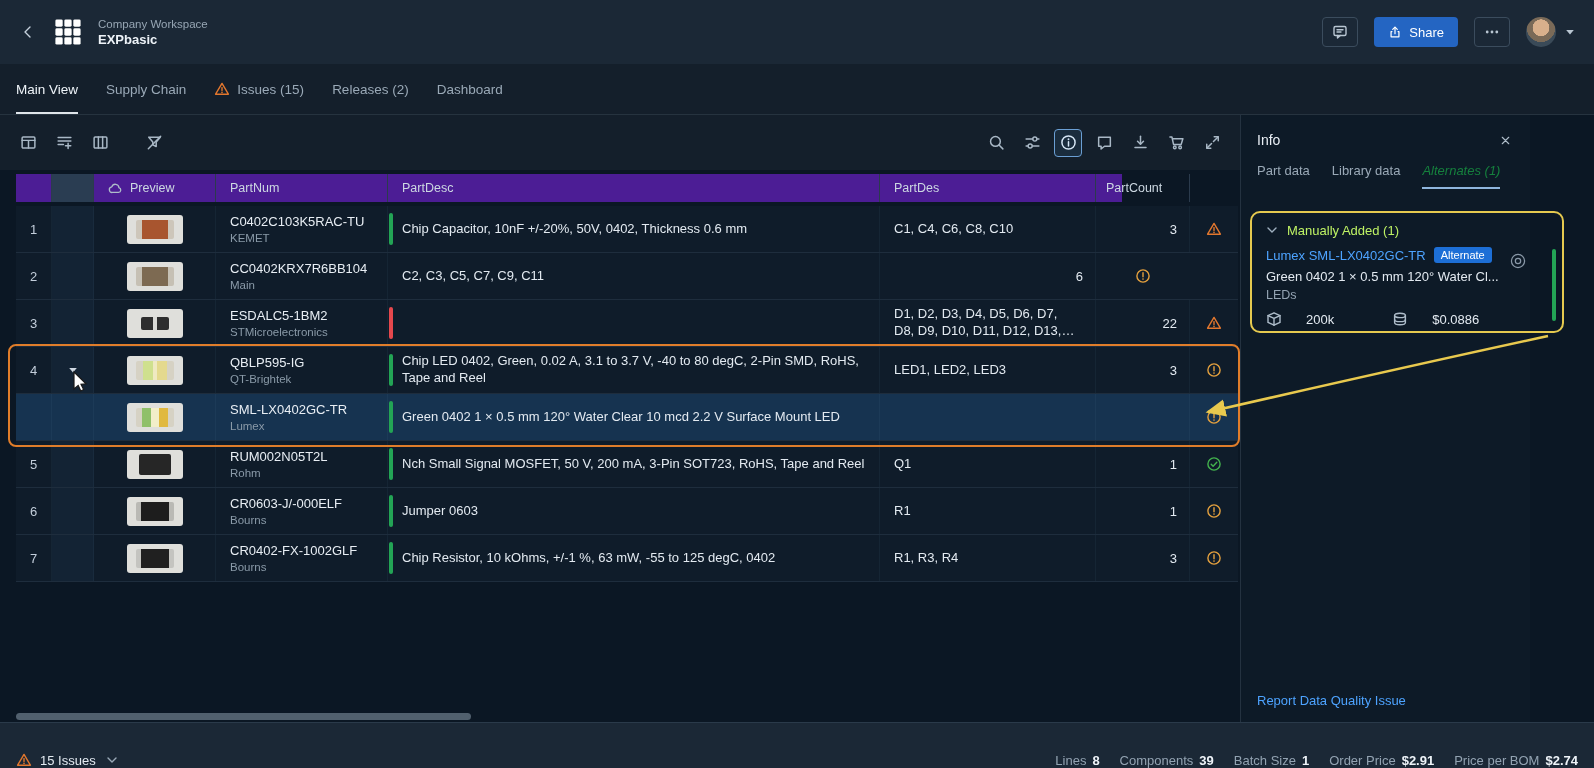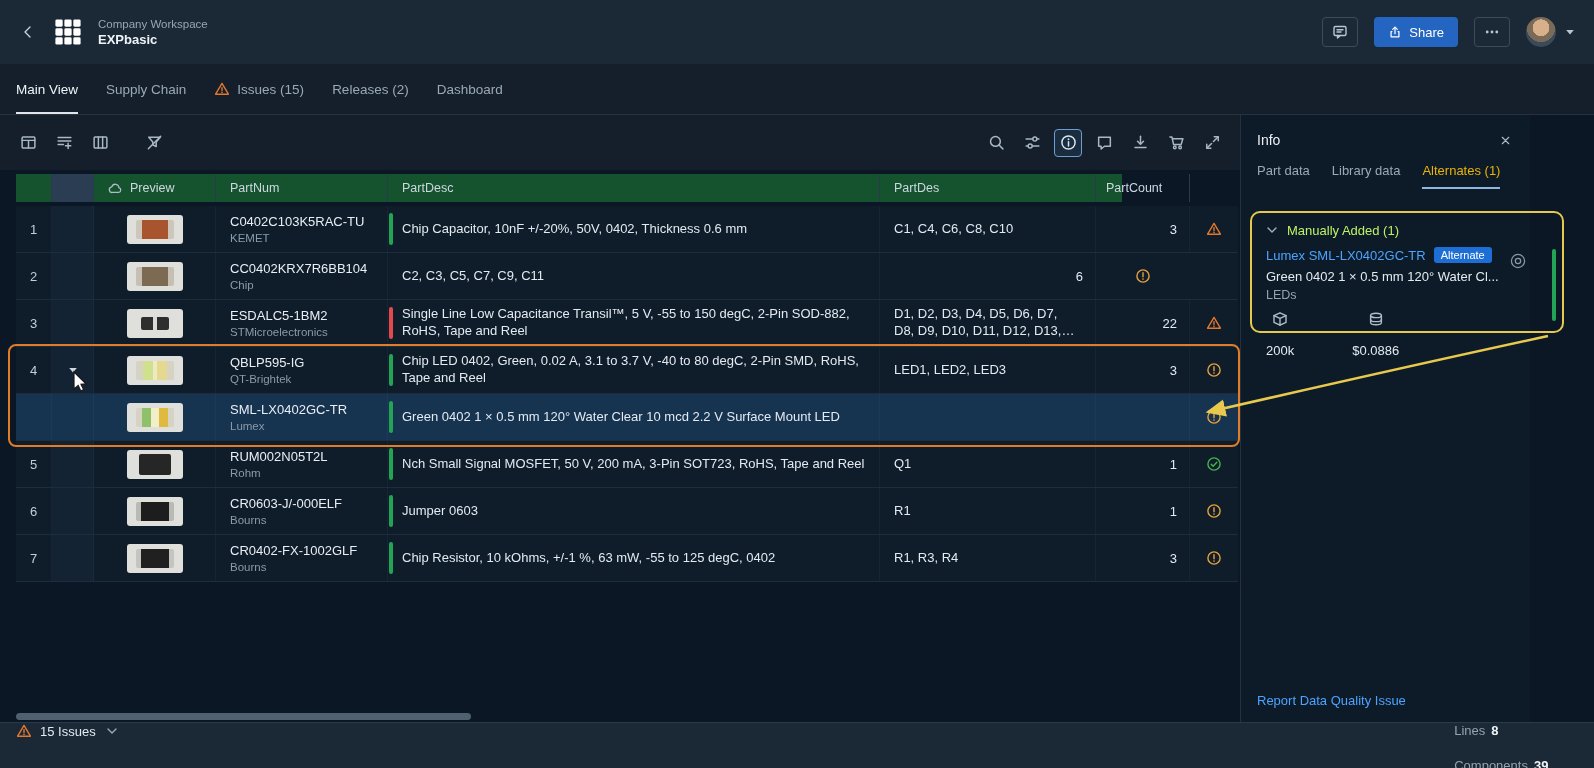--- a/index.html
+++ b/index.html
@@ -46,21 +46,21 @@
   .tb-right { margin-left:auto; display:flex; gap:8px; align-items:center; }
   .tbtn { width:28px; height:28px; border-radius:4px; display:flex; align-items:center;
           justify-content:center; color:#a9b8c6; }
   .tbtn span[data-icon] { width:17px; height:17px; }
   .tbtn.active { border:1px solid #6b9fd4; background:rgba(77,136,200,0.12); color:#d6e6f5; }
   .tbtn.gap { margin-left:18px; }
 
   
   .table-region { position:absolute; left:0; top:170px; width:1240px; height:552px; background:#0b1724; }
   .thead, .trow { display:grid; grid-template-columns:36px 42px 122px 172px 492px 216px 94px 48px; }
-  .thead { position:absolute; left:16px; top:4px; width:1106px; height:28px; background:#14532d;
+  .thead { position:absolute; left:16px; top:4px; width:1106px; height:28px; background:#4c1d95;
            font-size:12.5px; color:#cdd8e2; }
   .hc { display:flex; align-items:center; padding-left:14px; border-right:1px solid #2b3b4d; overflow:hidden; }
   .hc:last-child { border-right:none; }
   .hc-rownum, .hc-select { padding-left:0; }
   .hc-select { background:#2a3d52; }
   .hc-preview span[data-icon] { width:15px; height:15px; margin-right:7px; color:#aebdca; }
   .hc-partcount { padding-left:10px; }
   .tbody { position:absolute; left:16px; top:36px; width:1222px; }
   .trow { height:47px; background:#0f1c2a; border-bottom:1px solid #1e2d3d; }
   .trow.selected { background:#163350; }
@@ -101,45 +101,45 @@
 
   
   .info-panel { position:absolute; left:1240px; top:115px; width:290px; height:607px;
                 background:#0d1a27; border-left:1px solid #243240; }
   .ip-head { display:flex; align-items:center; justify-content:space-between; padding:16px 16px 10px; }
   .ip-title { font-size:14px; color:#e8eef4; }
   .ip-close { width:18px; height:18px; color:#aebdca; display:flex; align-items:center; justify-content:center; }
   .ip-close span[data-icon] { width:13px; height:13px; }
   .ip-tabs { display:flex; gap:22px; padding:4px 16px 0; }
   .ip-tab { font-size:13px; color:#9aa9b7; padding-bottom:9px; border-bottom:2px solid transparent; }
-  .ip-tab.active { color:#eab308; border-bottom-color:#8fb6de; }
+  .ip-tab.active { color:#15803d; border-bottom-color:#8fb6de;font-style:italic; }
   .alt-annotation { position:absolute; left:9px; top:96px; width:314px; height:122px;
                     border:2px solid #e5c94f; border-radius:10px; padding:9px 12px; }
   .alt-section { display:flex; align-items:center; gap:7px; color:#bef264; font-size:13px; }
   .sec-chev { width:13px; height:13px; color:#9fb0bf; }
   .alt-card { position:relative; margin-top:9px; padding-left:2px; }
   .alt-line1 { display:flex; align-items:center; gap:8px; }
   .alt-link { color:#4da3ff; font-size:13px; }
   .alt-badge { background:#1d6fd6; color:#fff; font-size:11px; padding:2px 7px; border-radius:3px; }
   .alt-desc { margin-top:6px; color:#e3eaf1; white-space:nowrap; overflow:hidden; max-width:252px; }
   .alt-cat { margin-top:4px; color:#93a3b2; font-size:12.5px; }
   .alt-stats { margin-top:9px; display:flex; gap:58px; }
-  .stat { display:flex; align-items:center; gap:16px; color:#e3eaf1;flex-direction:column; }
+  .stat { display:flex; align-items:center; gap:24px; color:#e3eaf1; }
   .stat span[data-icon] { width:16px; height:16px; color:#aebdca; }
   .alt-radio { position:absolute; right:24px; top:6px; width:18px; height:18px; }
   .alt-lifebar { position:absolute; right:6px; top:36px; bottom:10px; width:4px; border-radius:2px; background:#23a455; }
   .report-link { position:absolute; left:16px; bottom:14px; color:#4da3ff; font-size:13px; }
 
   
   .statusbar { position:absolute; left:0; top:722px; width:1594px; height:46px; background:#1b2836;
-               border-top:1px solid #2a3a4a; display:flex; align-items:flex-start; padding:0 16px; }
+               border-top:1px solid #2a3a4a; display:flex; align-items:flex-end; padding:0 16px; }
   .sb-left { display:flex; align-items:center; gap:8px; font-size:13px; color:#e3eaf1; }
   .sb-warn { width:15px; height:15px; color:#e2772e; }
   .sb-caret { width:12px; height:12px; color:#9aa9b7; }
-  .sb-right { margin-left:auto; display:flex; gap:20px;flex-direction:column; }
+  .sb-right { margin-left:auto; display:flex; gap:20px; }
   .stat-pair { display:flex; gap:6px; font-size:13px; }
   .sl { color:#93a3b2; }
   .sv { color:#eef3f8; font-weight:bold; }
 
   
   .orange-annotation { position:absolute; left:8px; top:344px; width:1232px; height:103px;
                        border:2.5px solid #e07d2a; border-radius:8px; pointer-events:none; z-index:50; }
   .arrow-annotation { position:absolute; left:0; top:0; width:1594px; height:768px;
                       pointer-events:none; z-index:51; }
   .cursor-svg { position:absolute; left:68px; top:370px; width:22px; height:24px;
@@ -393,21 +393,21 @@
         </div>
       </div>
       <div class="trow">
         <div class="tc tc-num">2</div>
         <div class="tc tc-sel"></div>
         <div class="tc tc-preview">
           <div class="thumb thumb-cap-tan"></div>
         </div>
         <div class="tc tc-partnum">
           <div class="pn">CC0402KRX7R6BB104</div>
-          <div class="mfr">Chip</div>
+          <div class="mfr">Main</div>
         </div>
         <div class="tc tc-des">
           <div class="des-text">C2, C3, C5, C7, C9, C11</div>
         </div>
         <div class="tc tc-count">6</div>
         <div class="tc tc-status">
           <span class="sic alert-circle" data-icon="alert-circle">
             <svg viewBox="0 0 16 16" fill="none" stroke="currentColor" stroke-width="1.4" stroke-linecap="round" stroke-linejoin="round">
               <circle cx="8" cy="8" r="6.1"></circle>
               <path d="M8 4.8v4"></path>
@@ -421,21 +421,20 @@
         <div class="tc tc-sel"></div>
         <div class="tc tc-preview">
           <div class="thumb thumb-diode"></div>
         </div>
         <div class="tc tc-partnum">
           <div class="pn">ESDALC5-1BM2</div>
           <div class="mfr">STMicroelectronics</div>
         </div>
         <div class="tc tc-desc">
           <span class="lifebar red"></span>
-          <div class="desc-text">Single Line Low Capacitance Transil™, 5 V, -55 to 150 degC, 2-Pin SOD-882, RoHS, Tape and Reel</div>
         </div>
         <div class="tc tc-des">
           <div class="des-text">D1, D2, D3, D4, D5, D6, D7, D8, D9, D10, D11, D12, D13, D14, D15, D16...</div>
         </div>
         <div class="tc tc-count">22</div>
         <div class="tc tc-status">
           <span class="sic warning-triangle" data-icon="warning-triangle">
             <svg viewBox="0 0 16 16" fill="none" stroke="currentColor" stroke-width="1.4" stroke-linecap="round" stroke-linejoin="round">
               <path d="M8 2.4 14.4 13.2H1.6z"></path>
               <path d="M8 6.6v3"></path>

